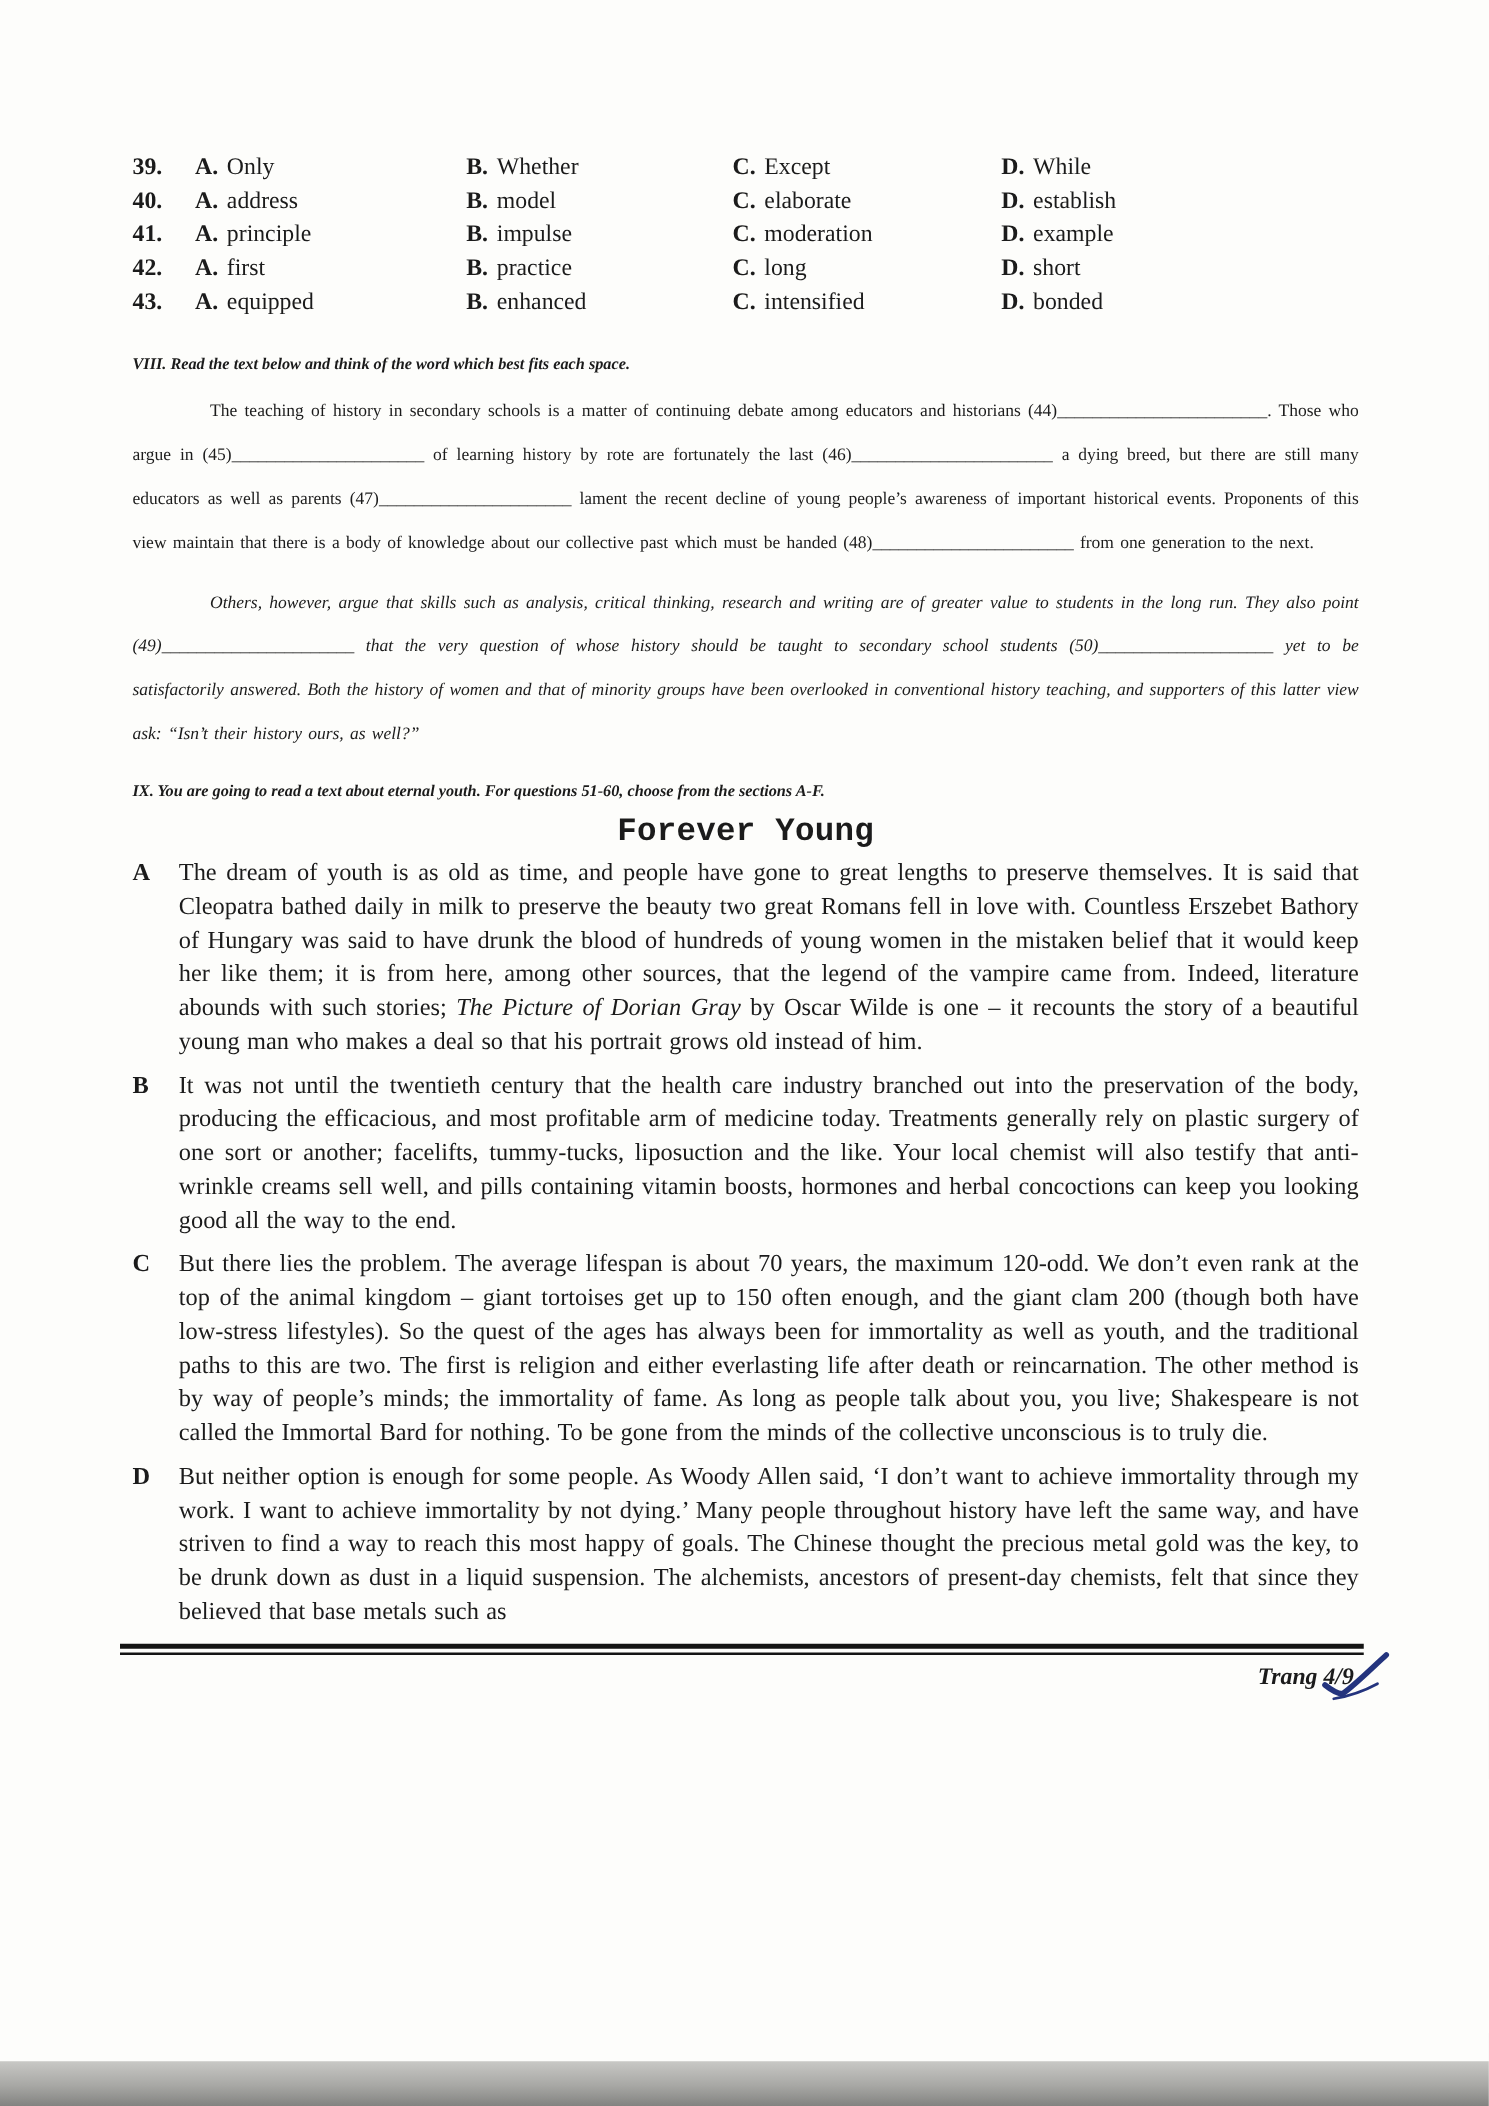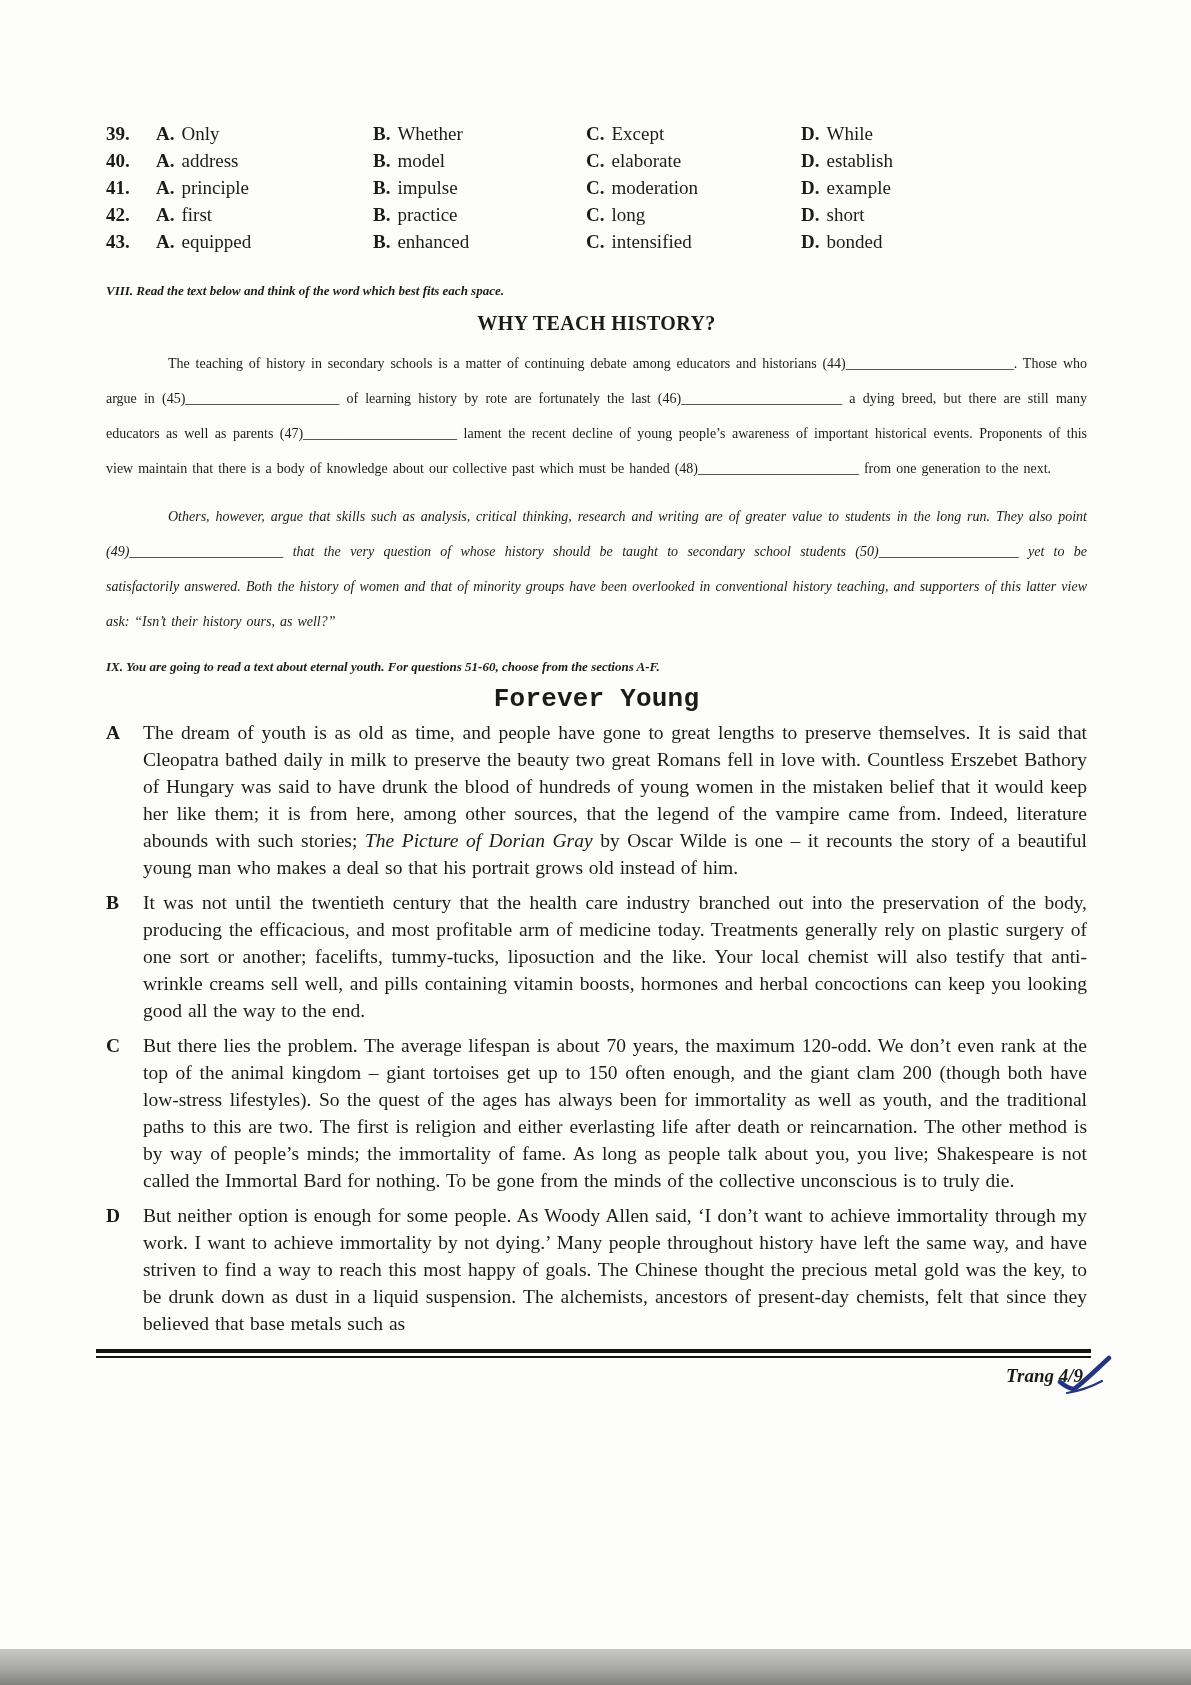--- a/index.html
+++ b/index.html
@@ -131,21 +131,20 @@
         <span class="qnum">43.</span>
         <span class="opt"><b class="opt-letter">A.</b><span>equipped</span></span>
         <span class="opt"><b class="opt-letter">B.</b><span>enhanced</span></span>
         <span class="opt"><b class="opt-letter">C.</b><span>intensified</span></span>
         <span class="opt"><b class="opt-letter">D.</b><span>bonded</span></span>
       </div>
 
     </div>
 
     <div class="sec-heading">VIII. Read the text below and think of the word which best fits each space.</div>
-    <div class="center-title">WHY TEACH HISTORY?</div>
     <p class="body-para">The teaching of history in secondary schools is a matter of continuing debate among educators and historians (44)________________________. Those who argue in (45)______________________ of learning history by rote are fortunately the last (46)_______________________ a dying breed, but there are still many educators as well as parents (47)______________________ lament the recent decline of young people’s awareness of important historical events. Proponents of this view maintain that there is a body of knowledge about our collective past which must be handed (48)_______________________ from one generation to the next.</p>
     <p class="body-para second">Others, however, argue that skills such as analysis, critical thinking, research and writing are of greater value to students in the long run. They also point (49)______________________ that the very question of whose history should be taught to secondary school students (50)____________________ yet to be satisfactorily answered. Both the history of women and that of minority groups have been overlooked in conventional history teaching, and supporters of this latter view ask: “Isn’t their history ours, as well?”</p>
 
     <div class="sec-heading nine">IX. You are going to read a text about eternal youth. For questions 51-60, choose from the sections A-F.</div>
     <div class="center-title fy">Forever Young</div>
 
     <div class="passage-section">
       <span class="sec-letter">A</span>
       <p class="sec-body"><span>The dream of youth is as old as time, and people have gone to great lengths to preserve themselves. It is said that Cleopatra bathed daily in milk to preserve the beauty two great Romans fell in love with. Countless Erszebet Bathory of Hungary was said to have drunk the blood of hundreds of young women in the mistaken belief that it would keep her like them; it is from here, among other sources, that the legend of the vampire came from. Indeed, literature abounds with such stories; </span><i>The Picture of Dorian Gray</i><span> by Oscar Wilde is one – it recounts the story of a beautiful young man who makes a deal so that his portrait grows old instead of him.</span></p>
     </div>

